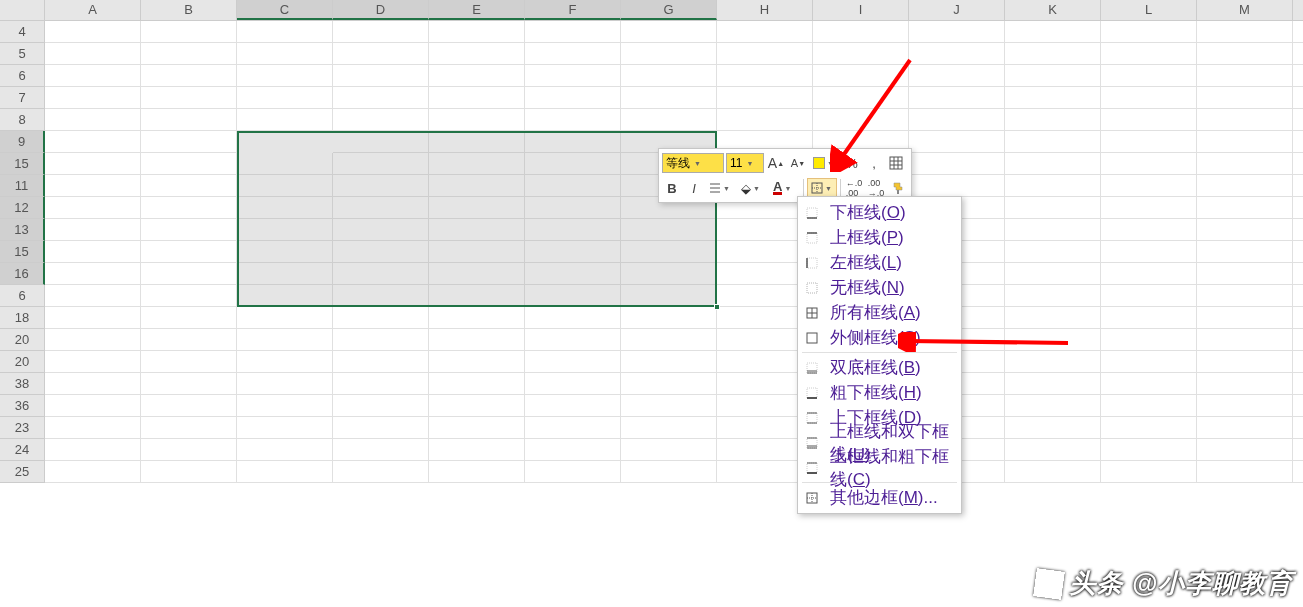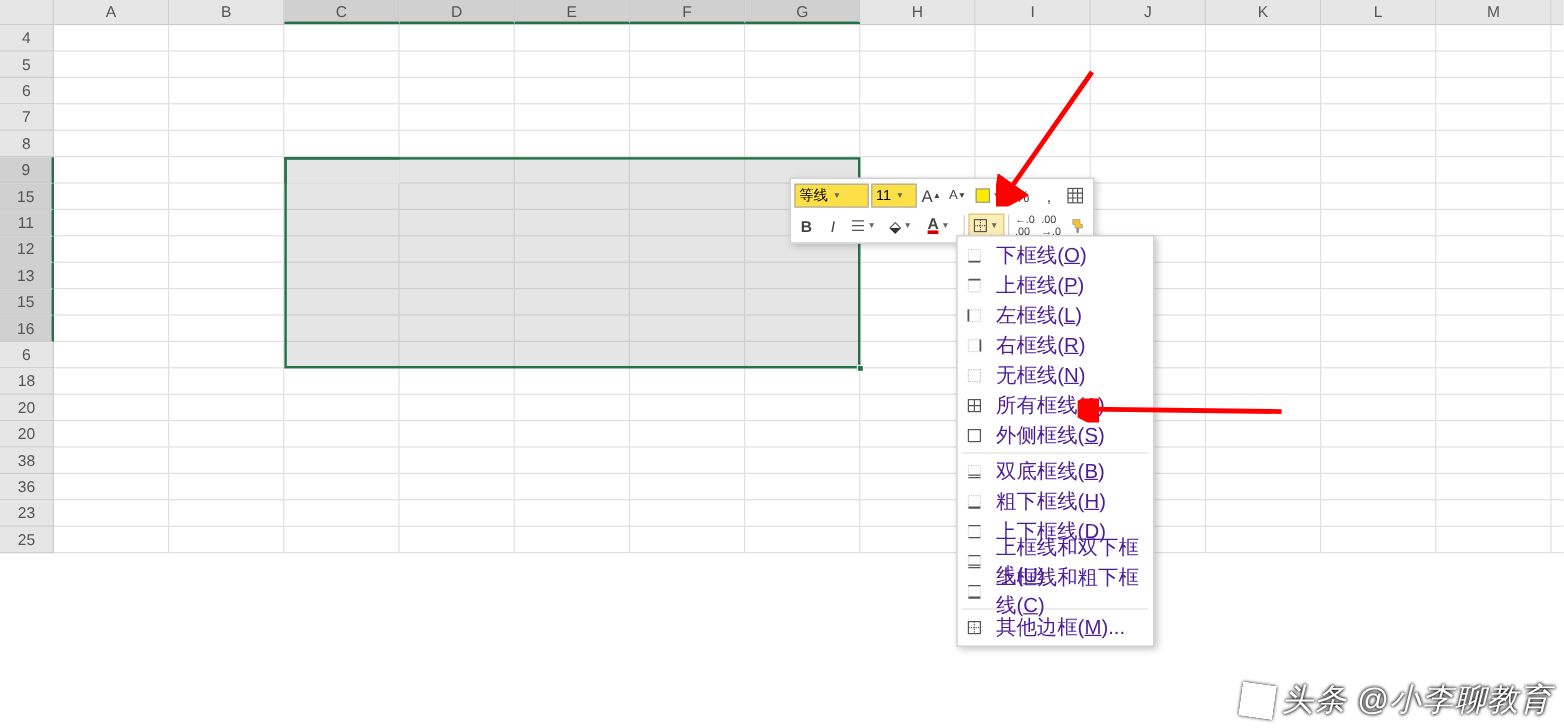--- a/index.html
+++ b/index.html
@@ -39,21 +39,21 @@
 .border-menu{position:absolute;background:#fff;border:1px solid #c6c6c6;box-shadow:2px 2px 6px rgba(0,0,0,.25);padding:3px 0;width:165px}
 .menu-item{display:flex;align-items:center;height:25px;padding:0 10px 0 6px;cursor:pointer;gap:10px;font-size:17px;color:#4c1d95}
 .mi-icon{width:16px;height:16px;display:flex;align-items:center;justify-content:center;color:#555;flex:0 0 16px}
 .mi-icon svg{width:14px;height:14px}
 .underline-key{text-decoration:underline}
 
 
 .arrow{position:absolute;pointer-events:none}
 
 
-.watermark{position:absolute;right:10px;bottom:6px;font-size:26px;color:#fff;font-style:italic;font-weight:400;text-shadow:0 0 3px #000,0 0 3px #000;letter-spacing:1px;display:flex;align-items:center;gap:6px}
+.watermark{position:absolute;right:10px;bottom:6px;font-size:26px;color:#fff;font-style:italic;font-weight:700;text-shadow:0 0 3px #000,0 0 3px #000;letter-spacing:1px;display:flex;align-items:center;gap:6px}
 .watermark .logo{display:inline-block;width:28px;height:28px;border:2px solid #fff;text-shadow:none;box-shadow:0 0 3px #000;transform:rotate(8deg);font-style:normal;font-size:16px;line-height:24px;text-align:center}
 </style>
 </head>
 <body>
 
 <div class="sheet">
   <div class="colhdrs">
     <div class="rowhdr-corner"></div>
   <div class="colhdr">A</div>
       <div class="colhdr">B</div>
@@ -388,20 +388,37 @@
         <div class="cell"></div>
         <div class="cell"></div>
         <div class="cell"></div>
         <div class="cell"></div>
         <div class="cell"></div>
         <div class="cell"></div>
         <div class="cell"></div>
         <div class="cell"></div>
       </div>
       <div class="row">
+        <div class="rowhdr">24</div>
+        <div class="cell"></div>
+        <div class="cell"></div>
+        <div class="cell"></div>
+        <div class="cell"></div>
+        <div class="cell"></div>
+        <div class="cell"></div>
+        <div class="cell"></div>
+        <div class="cell"></div>
+        <div class="cell"></div>
+        <div class="cell"></div>
+        <div class="cell"></div>
+        <div class="cell"></div>
+        <div class="cell"></div>
+        <div class="cell"></div>
+      </div>
+      <div class="row">
         <div class="rowhdr">25</div>
         <div class="cell"></div>
         <div class="cell"></div>
         <div class="cell"></div>
         <div class="cell"></div>
         <div class="cell"></div>
         <div class="cell"></div>
         <div class="cell"></div>
         <div class="cell"></div>
         <div class="cell"></div>
@@ -509,29 +526,20 @@
       <span>上框线(<span class="underline-key">P</span>)</span>
     </div>
     <div class="menu-item">
       <span class="mi-icon">
         <svg viewBox="0 0 14 14">
           <rect x="2" y="2" width="10" height="10" fill="none" stroke="#ccc" stroke-dasharray="1"></rect>
           <line x1="2" y1="2" x2="2" y2="12" stroke="#555" stroke-width="1.5"></line>
         </svg>
       </span>
       <span>左框线(<span class="underline-key">L</span>)</span>
-    </div>
-    <div class="menu-item">
-      <span class="mi-icon">
-        <svg viewBox="0 0 14 14">
-          <rect x="2" y="2" width="10" height="10" fill="none" stroke="#ccc" stroke-dasharray="1"></rect>
-          <line x1="12" y1="2" x2="12" y2="12" stroke="#555" stroke-width="1.5"></line>
-        </svg>
-      </span>
-      <span>右框线(<span class="underline-key">R</span>)</span>
     </div>
     <div class="menu-item">
       <span class="mi-icon">
         <svg viewBox="0 0 14 14">
           <rect x="2" y="2" width="10" height="10" fill="none" stroke="#ccc" stroke-dasharray="1"></rect>
           <rect x="2" y="2" width="10" height="10" fill="none" stroke="#ccc" stroke-dasharray="1"></rect>
         </svg>
       </span>
       <span>无框线(<span class="underline-key">N</span>)</span>
     </div>

